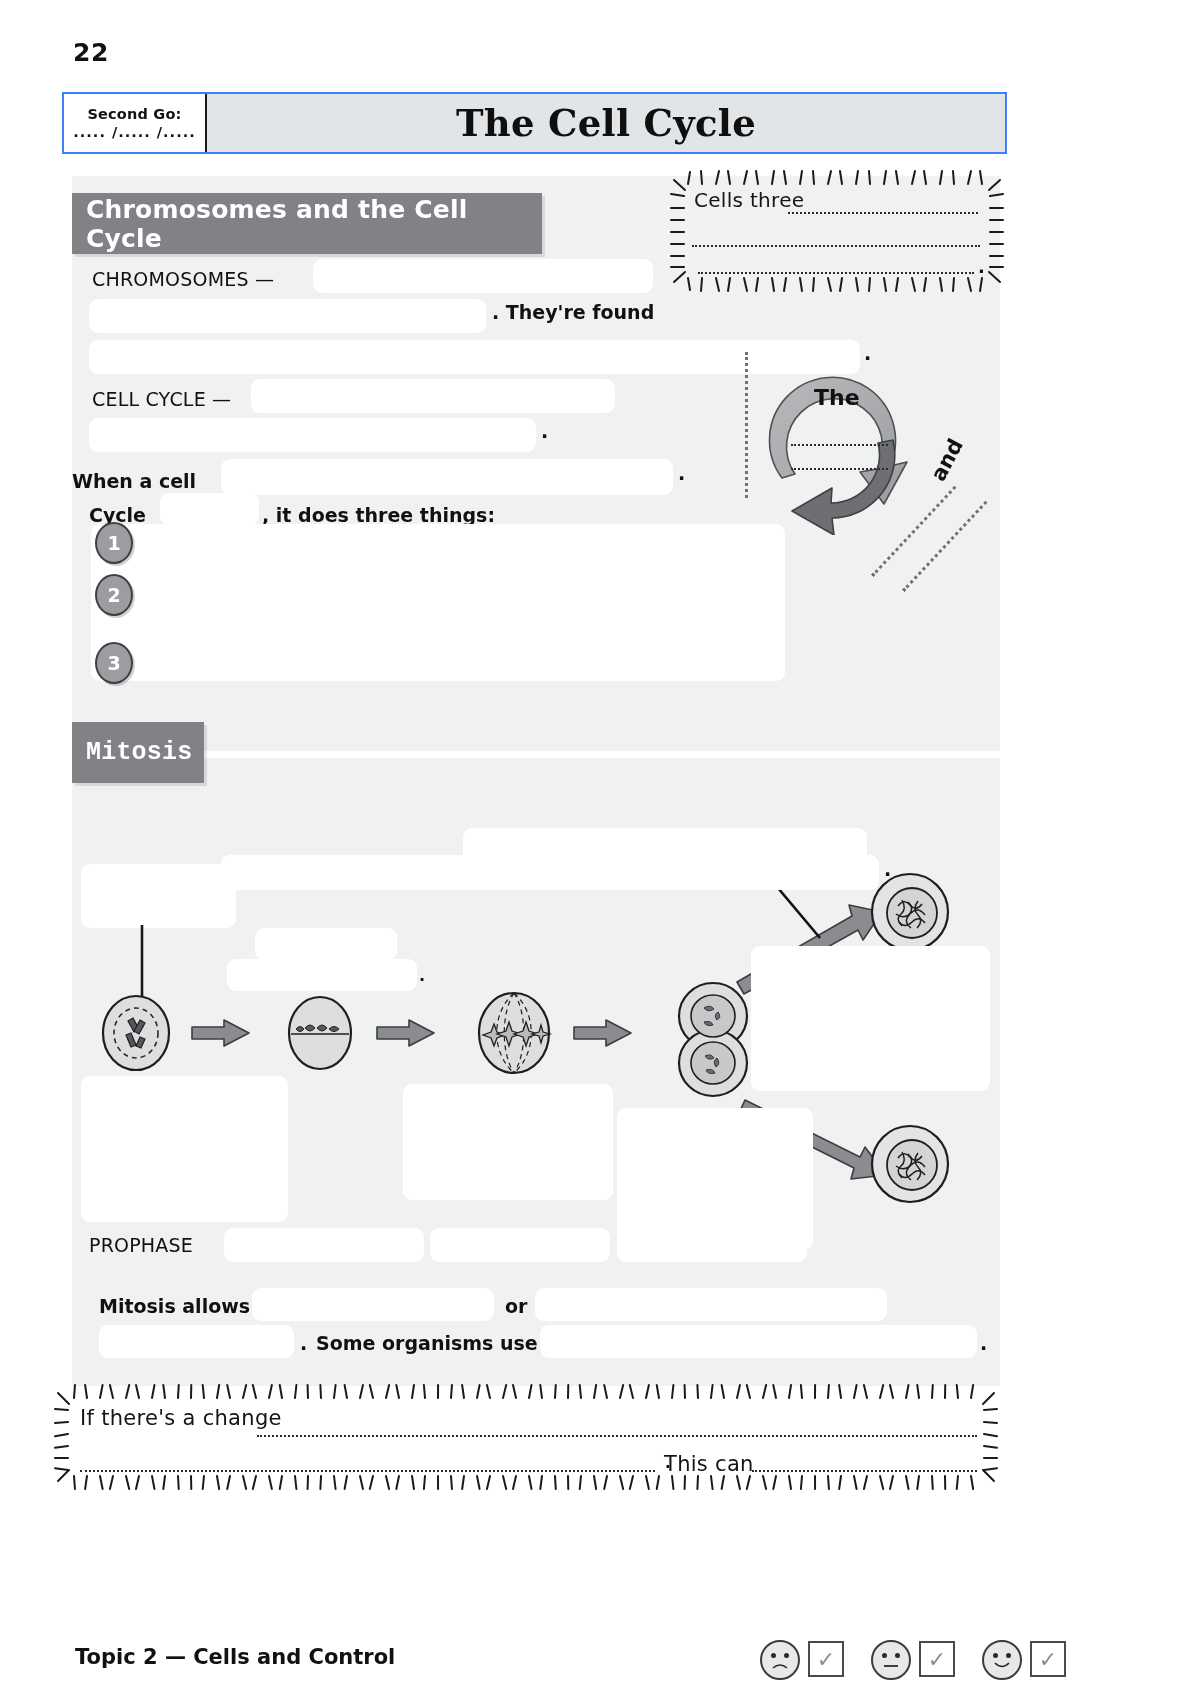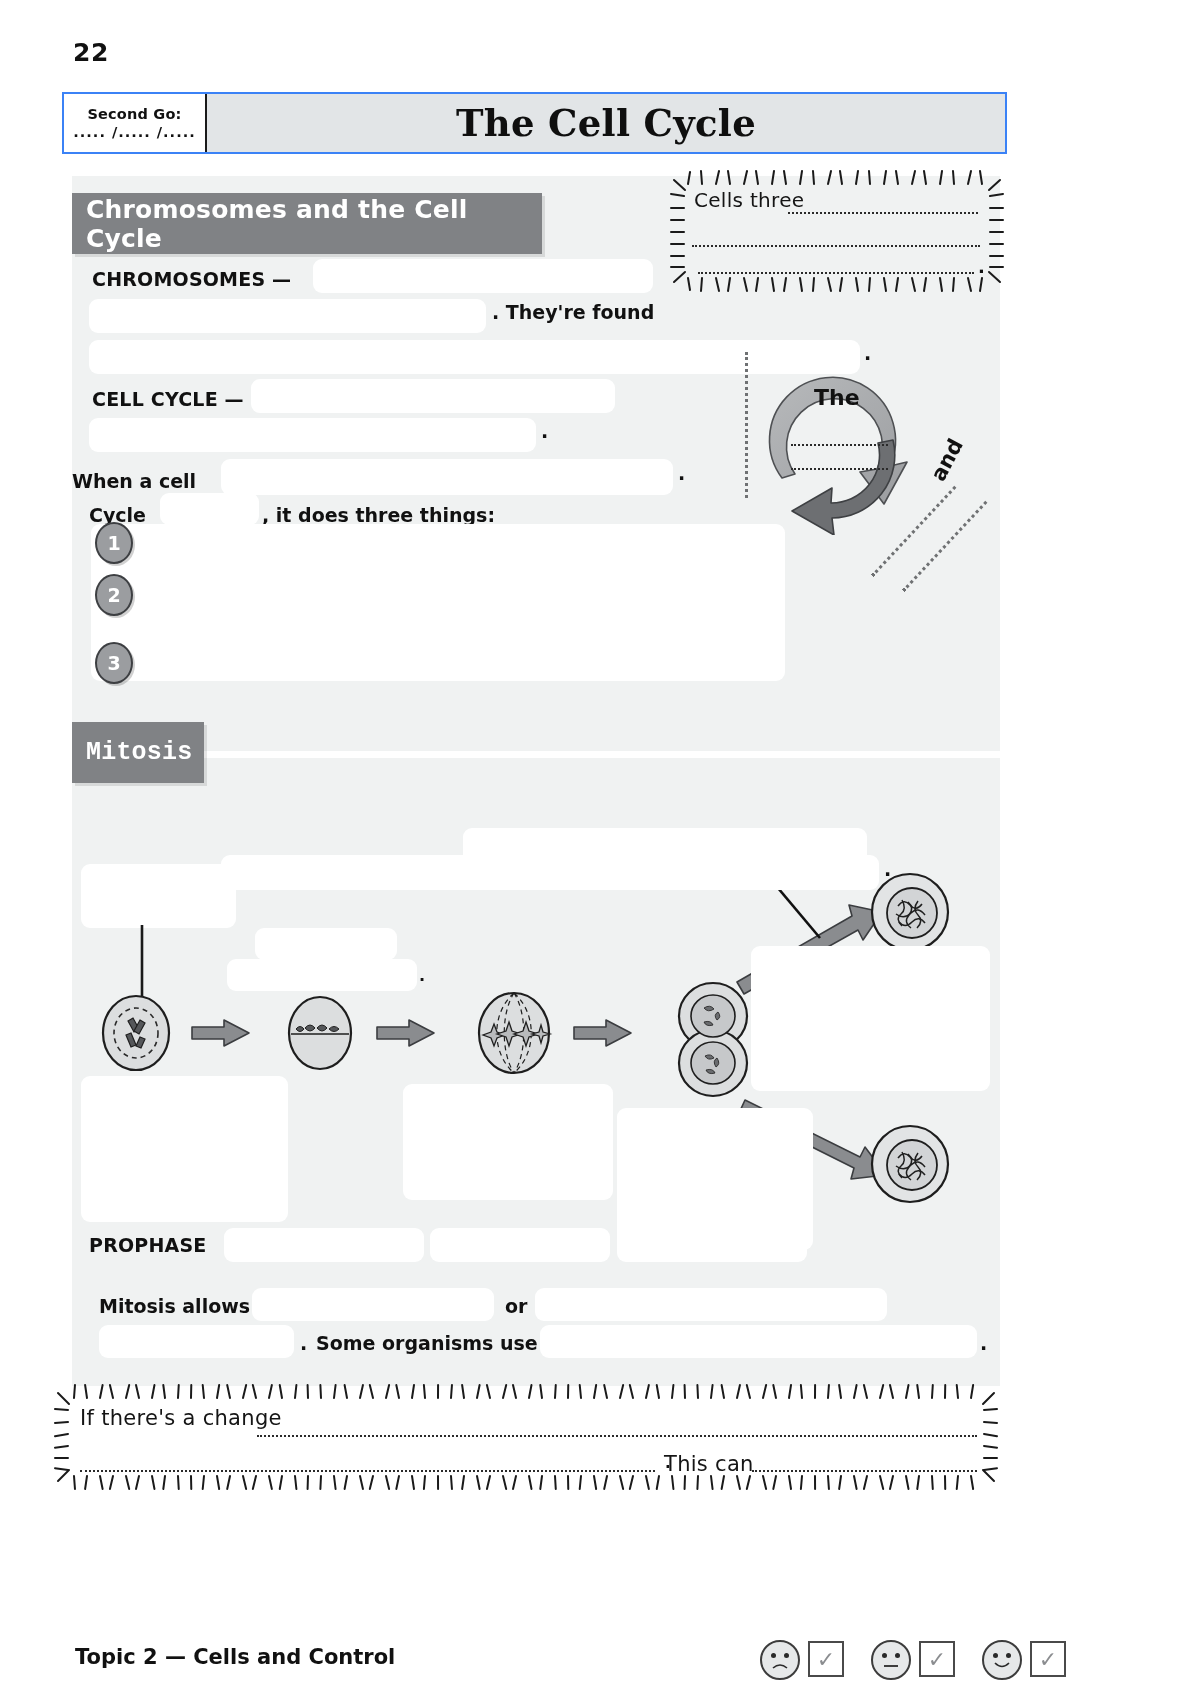--- a/index.html
+++ b/index.html
@@ -49,21 +49,21 @@
 
   
   .blank{position:absolute;background:#ffffff;border-radius:9px;}
 
   
   .txt{
     position:absolute;font-family:"DejaVu Sans", sans-serif;
     color:#111;white-space:nowrap;
   }
   .bold{font-weight:700;}
-  .lbl{font-weight:700;font-size:19px;letter-spacing:.2px;}
+  .lbl{font-weight:400;font-size:19px;letter-spacing:.2px;}
   .body{font-weight:700;font-size:19px;}
   .hand{
     font-family:"DejaVu Sans", sans-serif;font-weight:400;
     font-size:20px;color:#151515;letter-spacing:.3px;
   }
 
   
   .numdot{
     position:absolute;width:34px;height:38px;border-radius:50%;
     background:#9b9da0;border:2px solid #3d3f42;

